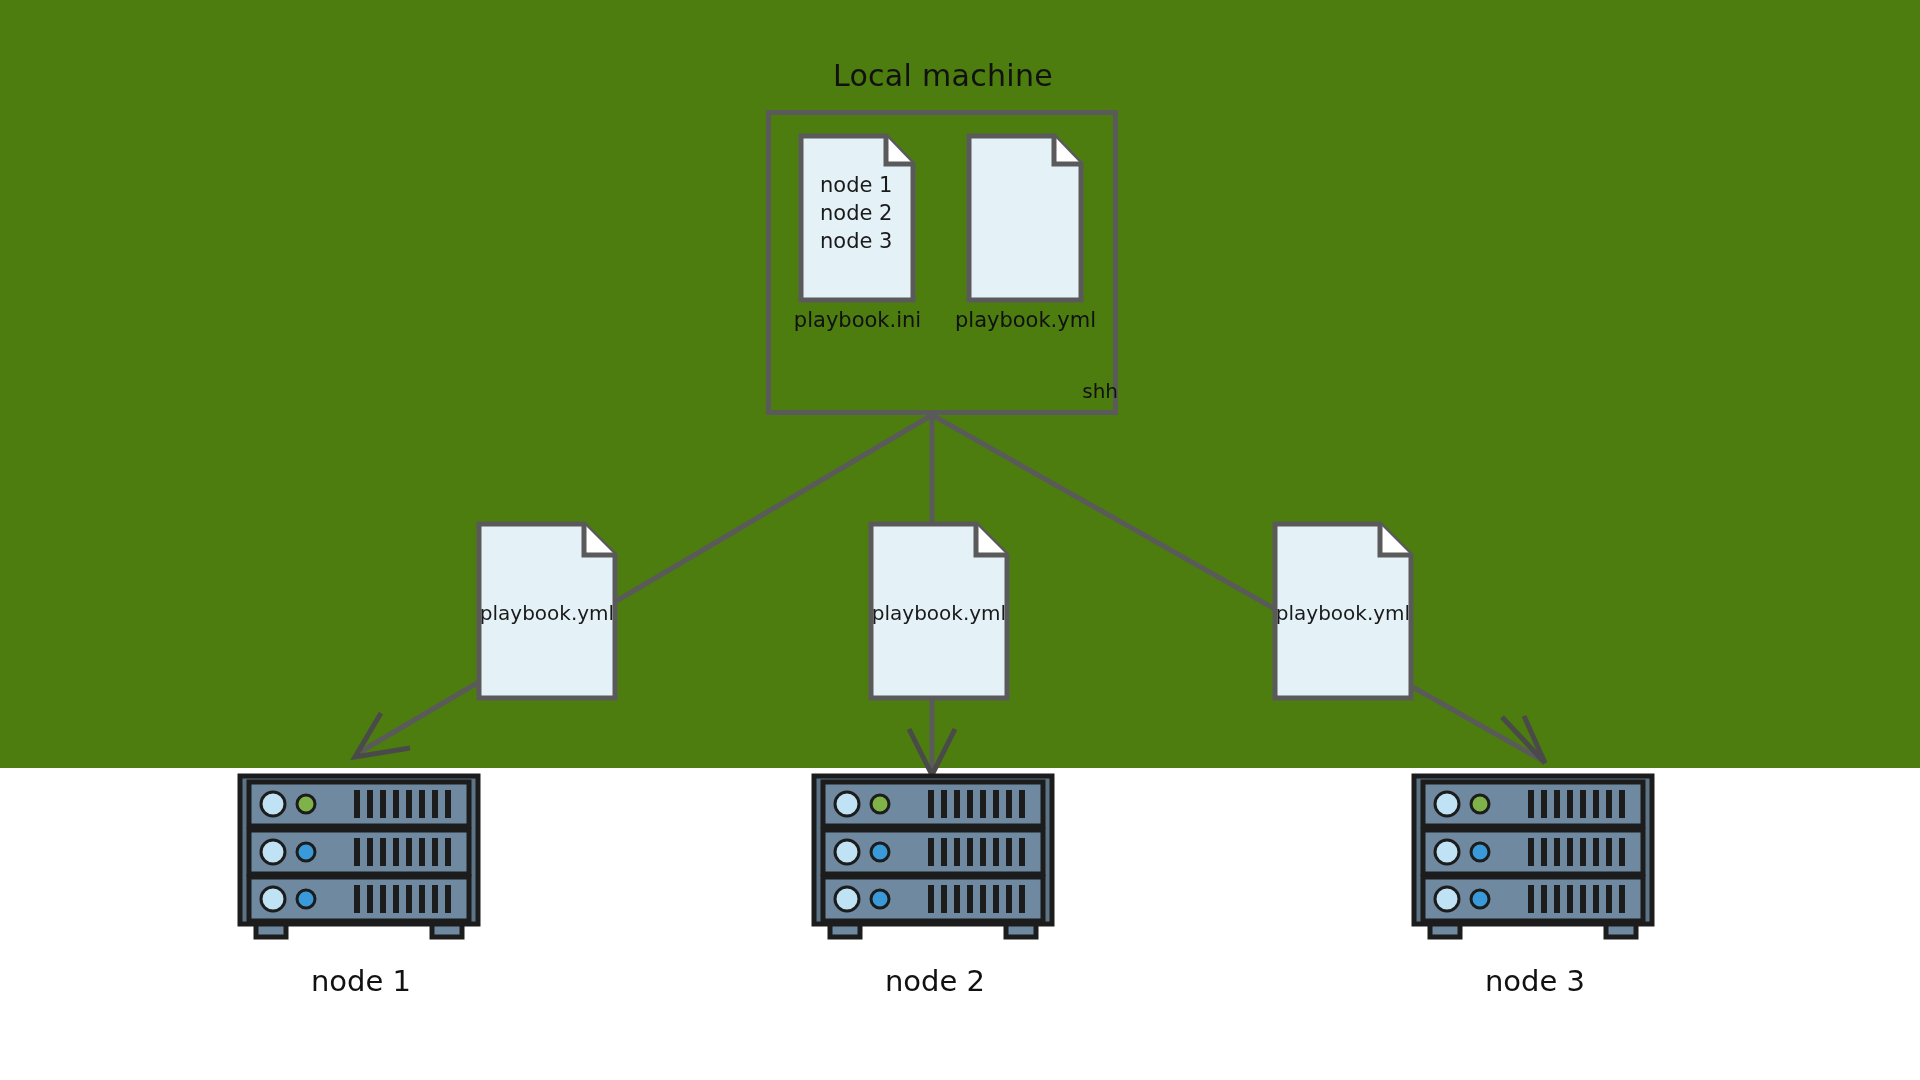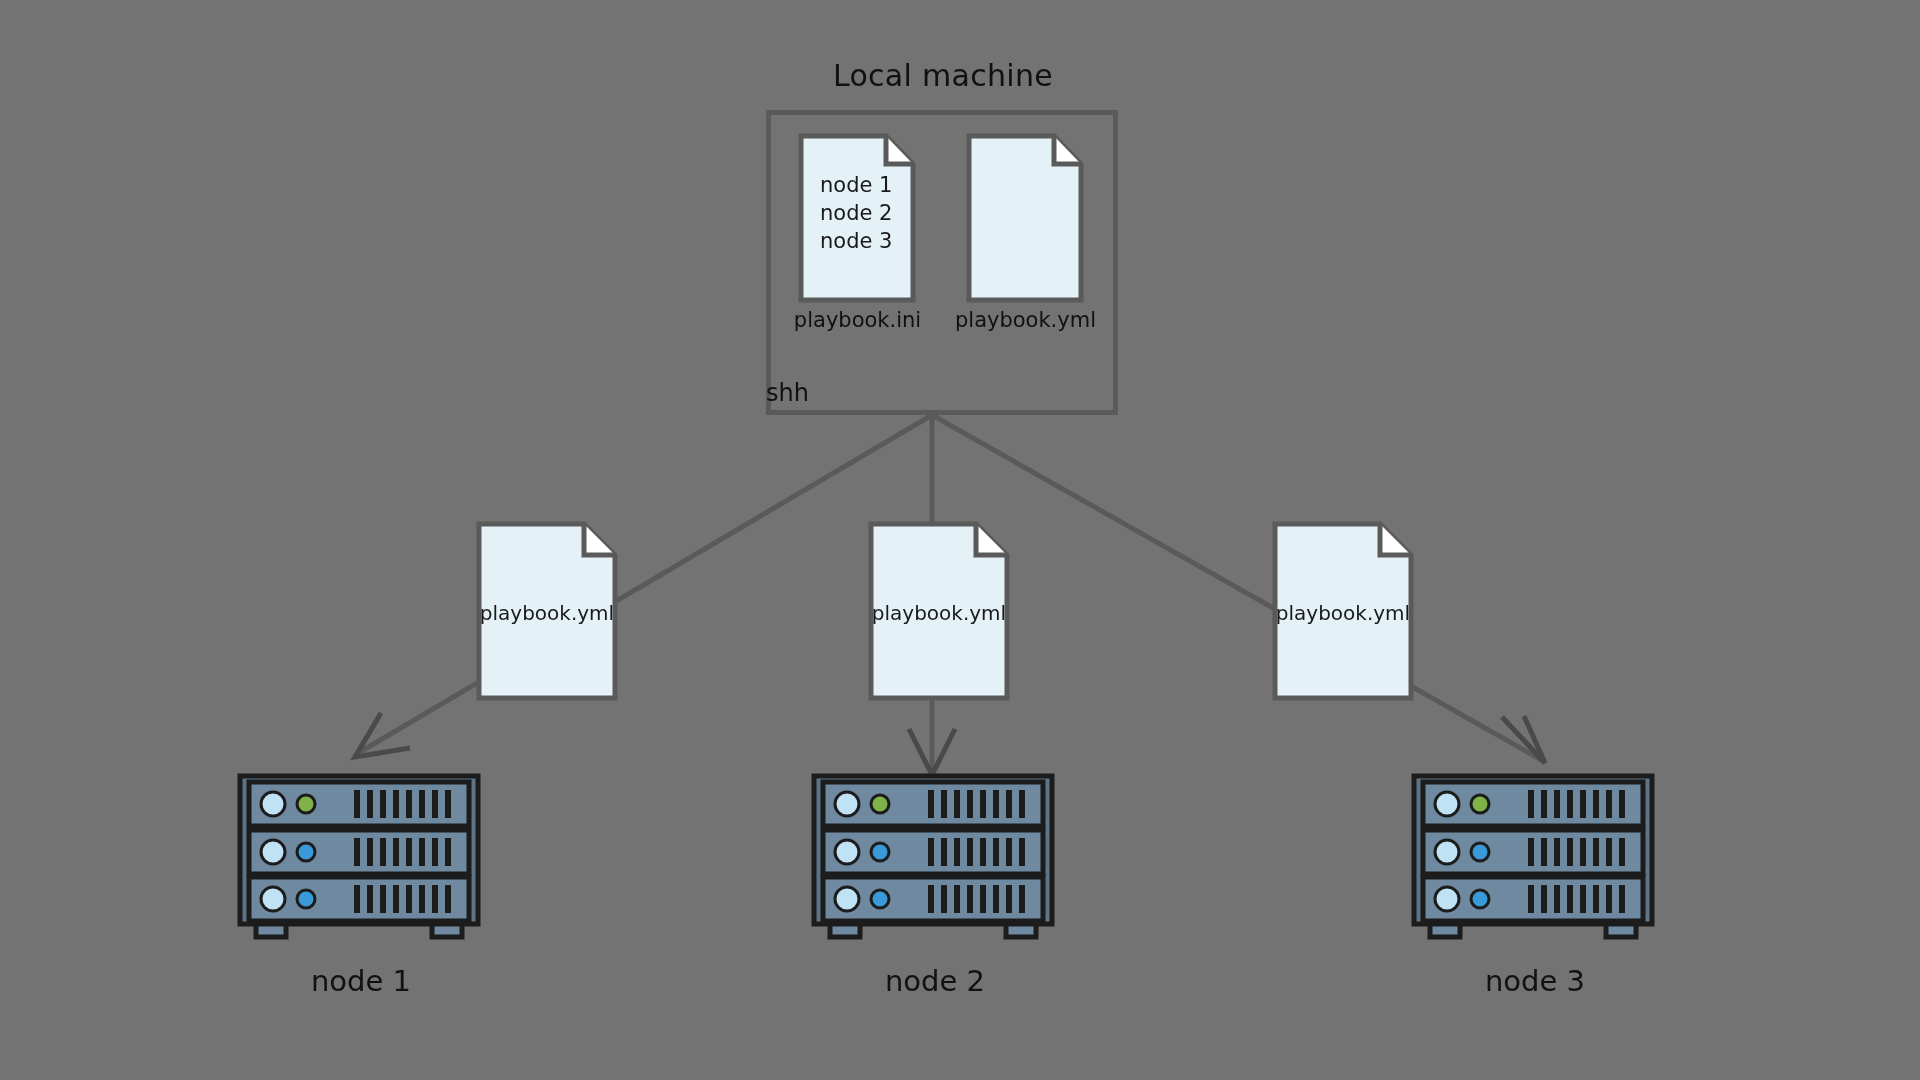--- a/index.html
+++ b/index.html
@@ -1,34 +1,34 @@
 <!DOCTYPE html>
 <html><head>
 <meta charset="utf-8">
 <title>Ansible architecture diagram</title>
 <style>
   html,body{margin:0;padding:0;background:#ffffff;}
   body{
     width:1920px;height:1080px;overflow:hidden;
     font-family:"DejaVu Sans","Liberation Sans",sans-serif;
   }
-  #stage{position:relative;width:1920px;height:1080px;background:#737373;}
+  #stage{position:relative;width:1920px;height:768px;background:#4d7c0f;}
   #wires{position:absolute;left:0;top:0;width:1920px;height:1080px;}
   
   .lm-title{
     position:absolute;left:765px;top:58px;width:356px;
     text-align:center;font-size:30px;color:#111111;letter-spacing:.3px;
   }
   .lm-box{
     position:absolute;left:766px;top:110px;width:352px;height:305px;
     border:5px solid #5a5a5a;background:transparent;box-sizing:border-box;
   }
   .shh{
     position:absolute;left:766px;top:379px;width:352px;
-    text-align:left;font-size:24px;color:#111111;
+    text-align:right;font-size:20px;color:#111111;
   }
   
   .doc{position:absolute;}
   .doc svg{display:block;overflow:visible;}
   .doc-lines{
     position:absolute;left:22px;top:38px;
     font-size:21px;line-height:28px;color:#1a1a1a;white-space:nowrap;
   }
   .doc-inner-label{
     position:absolute;left:0;top:0;width:100%;

